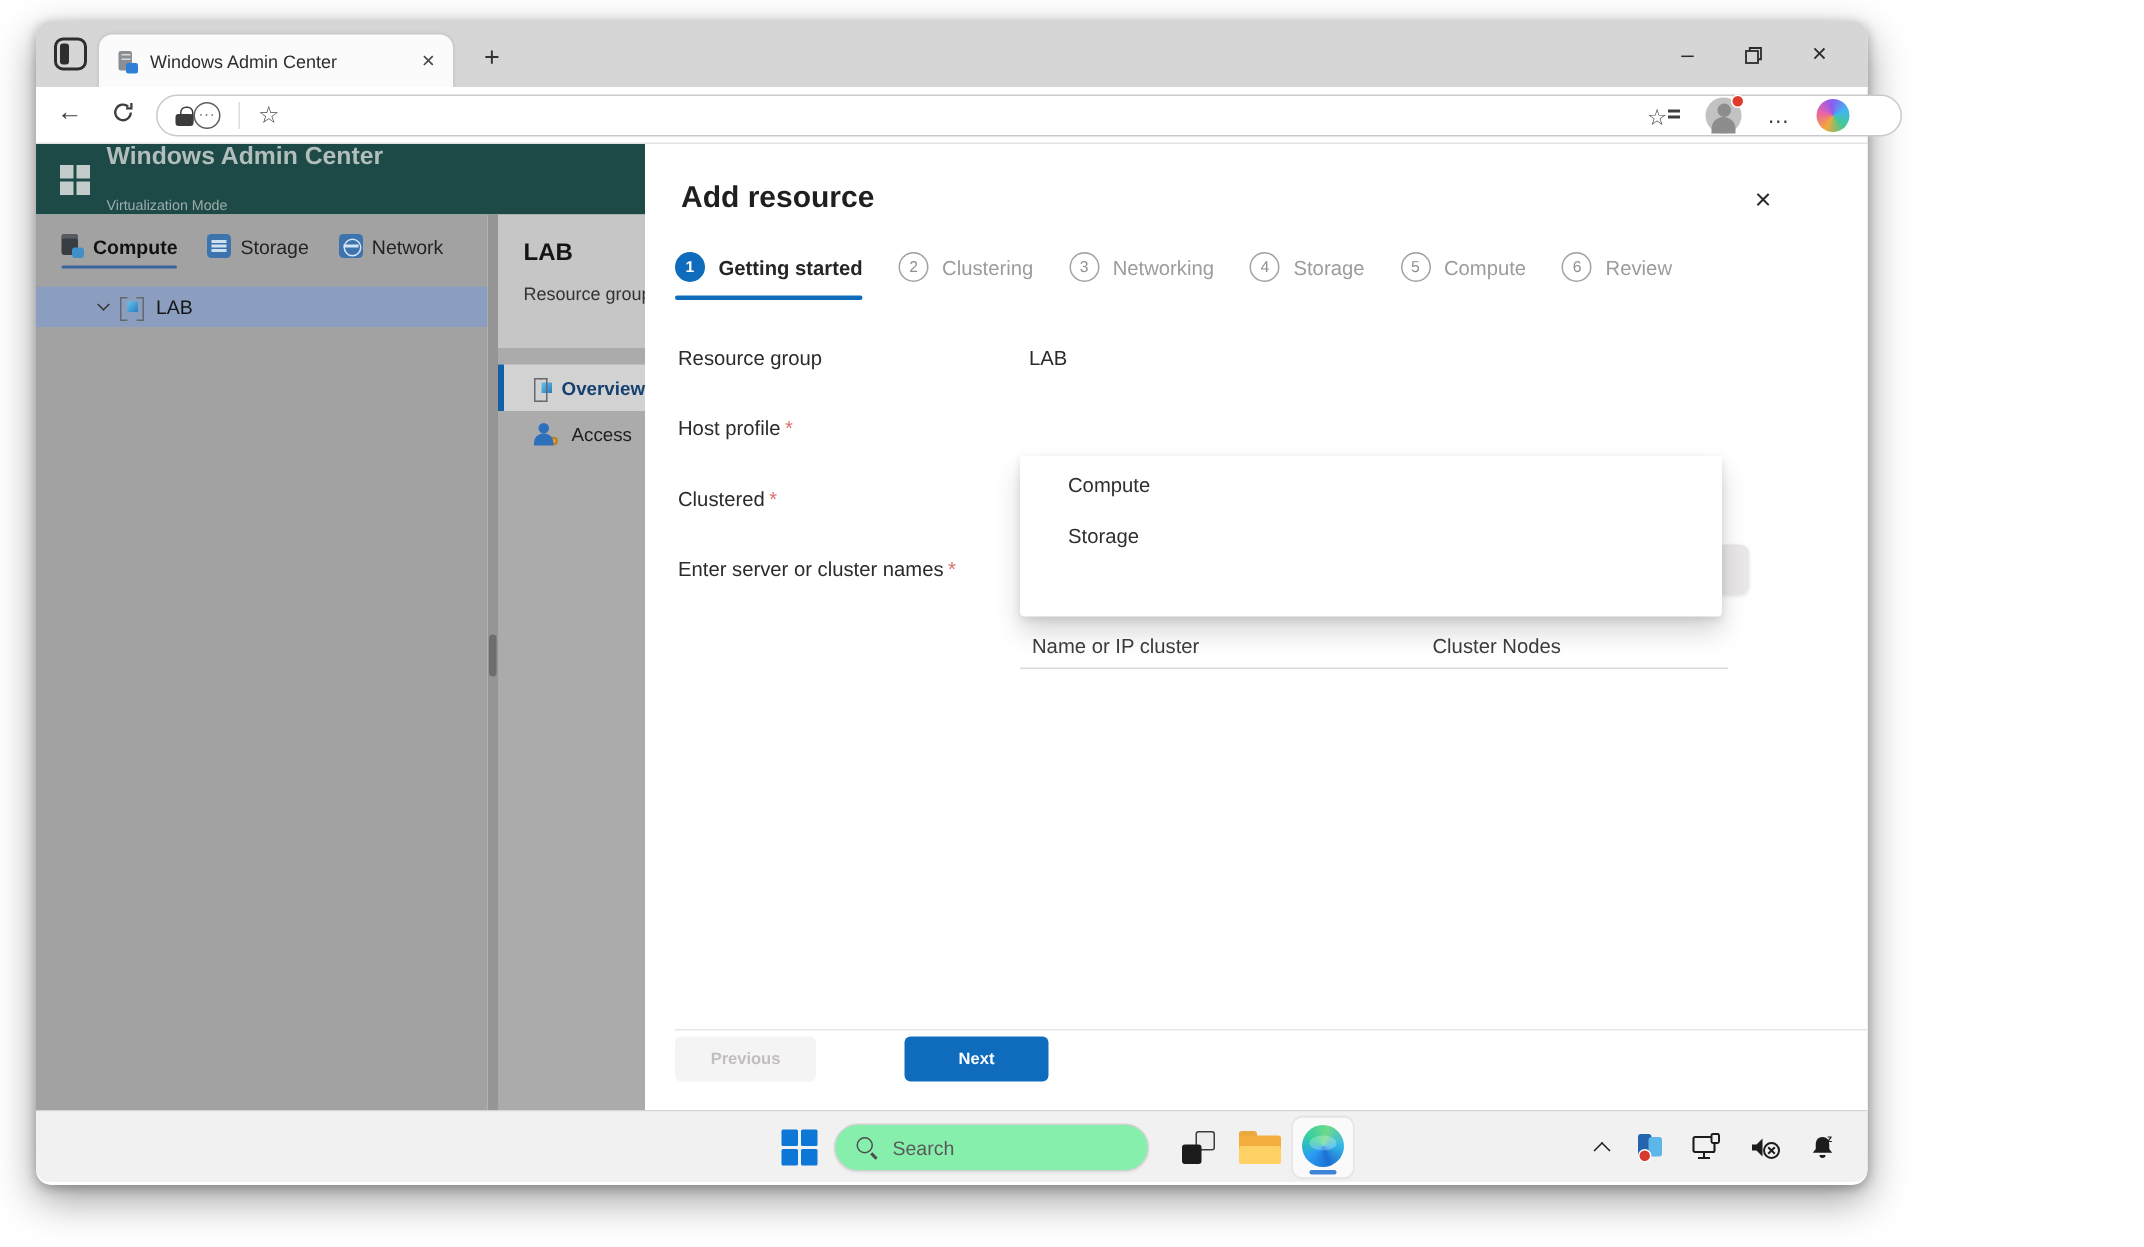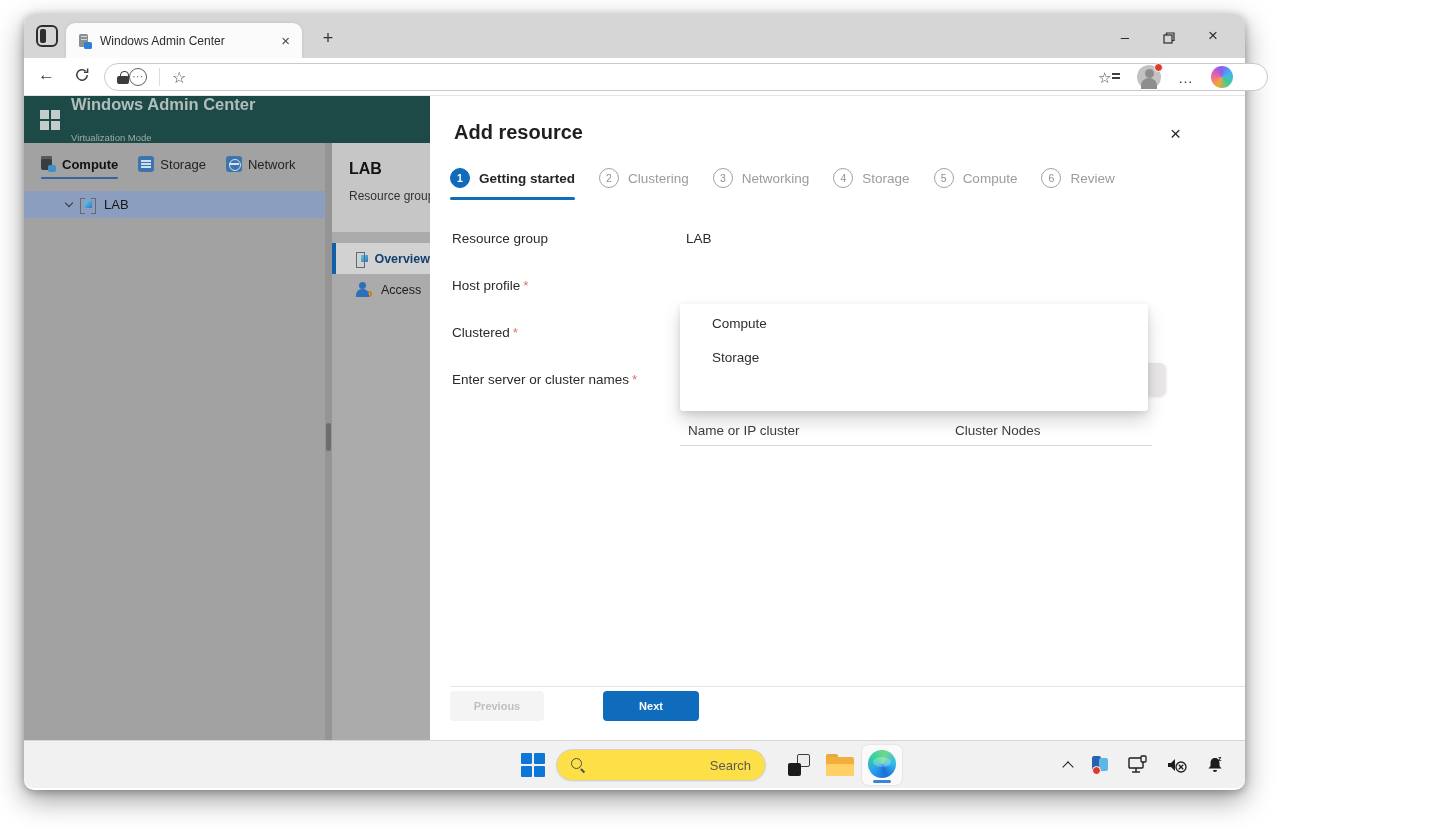--- a/index.html
+++ b/index.html
@@ -180,23 +180,23 @@
          display:flex; align-items:center; justify-content:center; }
   .btn-prev { left:20px; width:94px; background:#f5f4f4; color:#c2bebe; font-weight:bold; }
   .btn-next { left:125px; width:96px; background:#0f6cbd; color:#fff; font-weight:bold;margin-left:48px; }
 
   
   .taskbar { position:relative; height:48px; background:#f1f1f1; border-top:1px solid #d6d6d6;
              border-radius:0 0 9px 9px; }
   .start { position:absolute; left:496px; top:11px; width:26px; height:26px; display:grid;
            grid-template-columns:11px 11px; gap:2px; align-content:center; justify-content:center; }
   .start span { width:11px; height:11px; background:#0d77d7; border-radius:1px; }
-  .searchbox { position:absolute; left:532px; top:8px; width:210px; height:32px; background:#fde047;
+  .searchbox { position:absolute; left:532px; top:8px; width:210px; height:32px; background:#86efac;
            border:1px solid #d2d2d2; border-radius:16px; display:flex; align-items:center;
-           padding:0 14px; box-shadow:0 1px 2px rgba(0,0,0,.06);justify-content:space-between; }
+           padding:0 14px; box-shadow:0 1px 2px rgba(0,0,0,.06); }
   .mag { position:relative; width:14px; height:14px; flex:0 0 auto; }
   .mag::before { content:""; position:absolute; left:0; top:0; width:9px; height:9px;
            border:1.6px solid #4d4d4d; border-radius:50%; }
   .mag::after { content:""; position:absolute; left:9.5px; top:9.5px; width:5px; height:1.6px;
            background:#4d4d4d; transform:rotate(45deg); transform-origin:left center; }
   .search-text { font-size:13px; color:#5a5a5a; margin-left:10px; }
   .taskview { position:absolute; left:764px; top:13px; width:22px; height:22px; }
   .taskview .back { position:absolute; right:0; top:0; width:13px; height:13px; background:#ededed;
            border:1.6px solid #3c3c3c; border-radius:2px; }
   .taskview .front { position:absolute; left:0; bottom:0; width:13px; height:13px; background:#1b1b1b;

